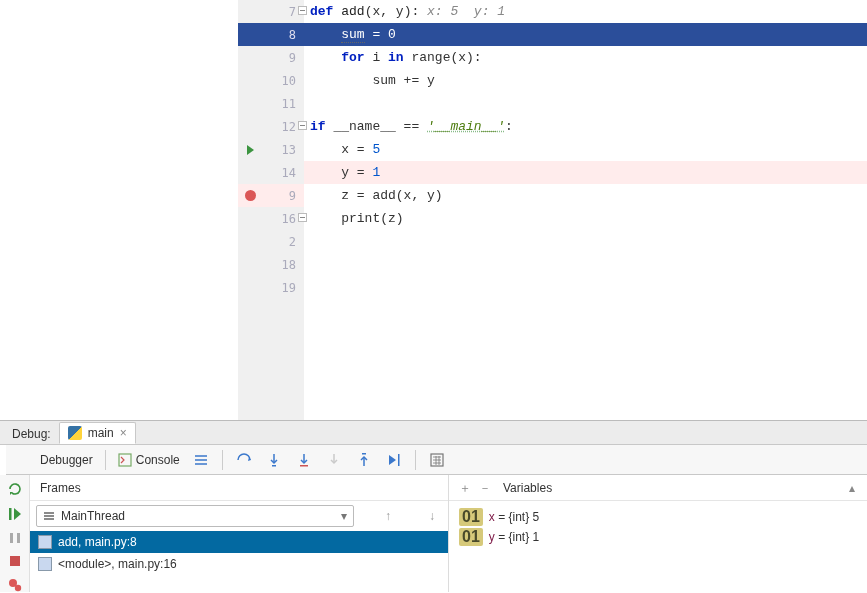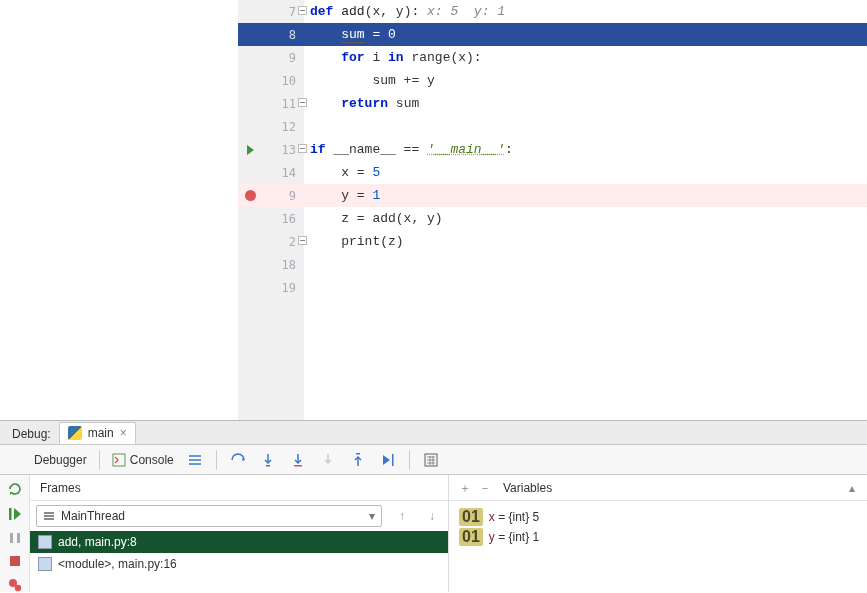--- a/index.html
+++ b/index.html
@@ -26,42 +26,42 @@
   .param { color: #888; font-style: italic; }
   .breadcrumb { position: absolute; bottom: 0; left: 304px; right: 0; height: 24px; background: #f3f3f3; border-top: 1px solid #ddd; line-height: 24px; padding-left: 10px; color: #666; font-size: 12px; }
   .editor-sep { height: 1px; background: #bbb; }
 
   .tabrow { height: 24px; display: flex; align-items: flex-end; border-bottom: 1px solid #c8c8c8; padding-left: 4px; background: #ececec; }
   .tabrow .lbl { padding: 4px 8px 3px; color: #333; }
   .tabrow .tab { background: #fff; border: 1px solid #c8c8c8; border-bottom: 1px solid #fff; padding: 3px 8px; border-radius: 2px 2px 0 0; display: flex; align-items: center; gap: 6px; }
   .pyicon { width: 14px; height: 14px; display:inline-block; background: linear-gradient(135deg,#3572A5 50%,#FFD43B 50%); border-radius: 2px; }
   .close-x { color:#888; cursor:pointer; }
 
-  .debug-toolbar { height: 30px; display: flex; align-items: center; gap: 12px; border-bottom: 1px solid #c8c8c8; padding: 0 6px 0 34px; background: #f7f7f7; }
+  .debug-toolbar { height: 30px; display: flex; align-items: center; gap: 12px; border-bottom: 1px solid #c8c8c8; padding: 0 6px 0 34px; background: #f7f7f7; margin-left: 6px; }
   .debug-toolbar .vsep { width:1px; height:20px; background:#ccc; }
   .debug-toolbar .item { display:flex; align-items:center; gap:4px; color:#333; cursor:pointer; }
   .debug-toolbar .iconbtn { width:18px; height:18px; display:inline-flex; align-items:center; justify-content:center; color:#3b78cc; cursor:pointer; }
 
   .debug-body { display:flex; height: 117px; }
   .sidebar { width:30px; background:#f7f7f7; border-right:1px solid #e0e0e0; display:flex; flex-direction:column; align-items:center; gap:10px; padding-top:6px; }
   .sidebar .sbtn { width:18px; height:18px; display:flex; align-items:center; justify-content:center; cursor:pointer; }
   .green { color:#3c9440; }
   .gray { color:#aaa; }
   .red { color:#c94f4f; }
   .panels { flex:1; display:flex; }
   .frames-panel { flex:1; border-right:1px solid #dcdcdc; display:flex; flex-direction:column; }
   .vars-panel { flex:1; display:flex; flex-direction:column; }
   .panel-header { height:26px; line-height:26px; padding-left:10px; border-bottom:1px solid #e5e5e5; background:#fff; color:#333; display:flex; align-items:center; justify-content:space-between; padding-right:6px;}
-  .frames-controls { height:30px; display:flex; align-items:center; gap:10px; padding:0 6px; }
+  .frames-controls { height:30px; display:flex; align-items:center; gap:24px; padding:0 6px; }
   .thread-select { flex:1; height:22px; border:1px solid #bbb; background:#fff; display:flex; align-items:center; justify-content:space-between; padding:0 6px; border-radius:2px; cursor:pointer; }
   .thread-select .dd { color:#777; }
   .nav-arrow { width:20px; height:20px; display:flex; align-items:center; justify-content:center; color:#999; cursor:pointer; }
   .frames-list { flex:1; overflow:auto; }
   .frame-item { height:22px; display:flex; align-items:center; gap:6px; padding-left:8px; cursor:pointer; }
-  .frame-item.selected { background:#14532d; color:#fff; }
+  .frame-item.selected { background:#0369a1; color:#fff; }
   .frame-icon { width:14px; height:14px; background:#c9d8ef; display:inline-block; border:1px solid #89a; }
   .vars-tools { display:flex; align-items:center; gap:8px; padding-right:6px; }
   .vars-tools .tbtn { color:#888; cursor:pointer; }
   .vars-list { flex:1; padding:6px 10px; }
   .var-row { height:20px; display:flex; align-items:center; gap:6px; }
   .badge { background:#d6c97a; color:#4a4a2a; font-size:16px; padding:0 3px; border-radius:2px; font-weight:bold; }
   .var-name { color:#7d1846; }
   .var-val { color:#333; }
   .underline { border-bottom:1px dotted #666; }
   svg { display:block; }
@@ -138,23 +138,20 @@
       <div class="code-row hl-exec">
         <div class="code-line">    <span class="underline" style="color: rgb(255, 255, 255);">sum</span> = 0</div>
       </div>
       <div class="code-row">
         <div class="code-line">    <span class="kw">for </span>i <span class="kw">in </span>range(x):</div>
       </div>
       <div class="code-row">
         <div class="code-line">        sum += y</div>
       </div>
       <div class="code-row">
-        <div class="code-line"><span class="fold" style="margin-left:-12px;margin-right:3px;"></span>    <span class="kw">return </span>sum</div>
-      </div>
-      <div class="code-row">
         <div class="code-line"></div>
       </div>
       <div class="code-row">
         <div class="code-line"><span class="fold" style="margin-left:-12px;margin-right:3px;"></span><span class="kw">if </span>__name__ == <span class="str">'__main__'</span>:</div>
       </div>
       <div class="code-row">
         <div class="code-line">    x = <span class="num">5</span></div>
       </div>
       <div class="code-row hl-bp">
         <div class="code-line">    y = <span class="num">1</span></div>

